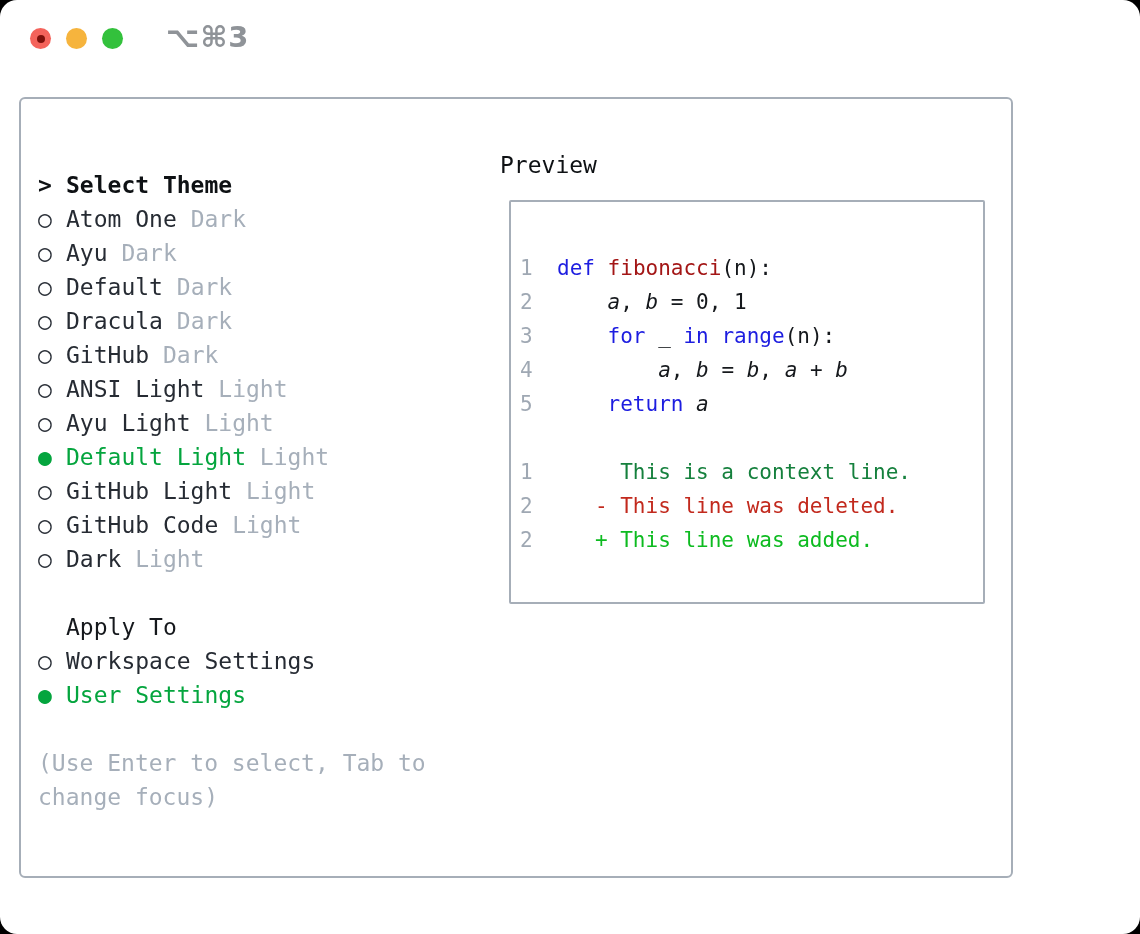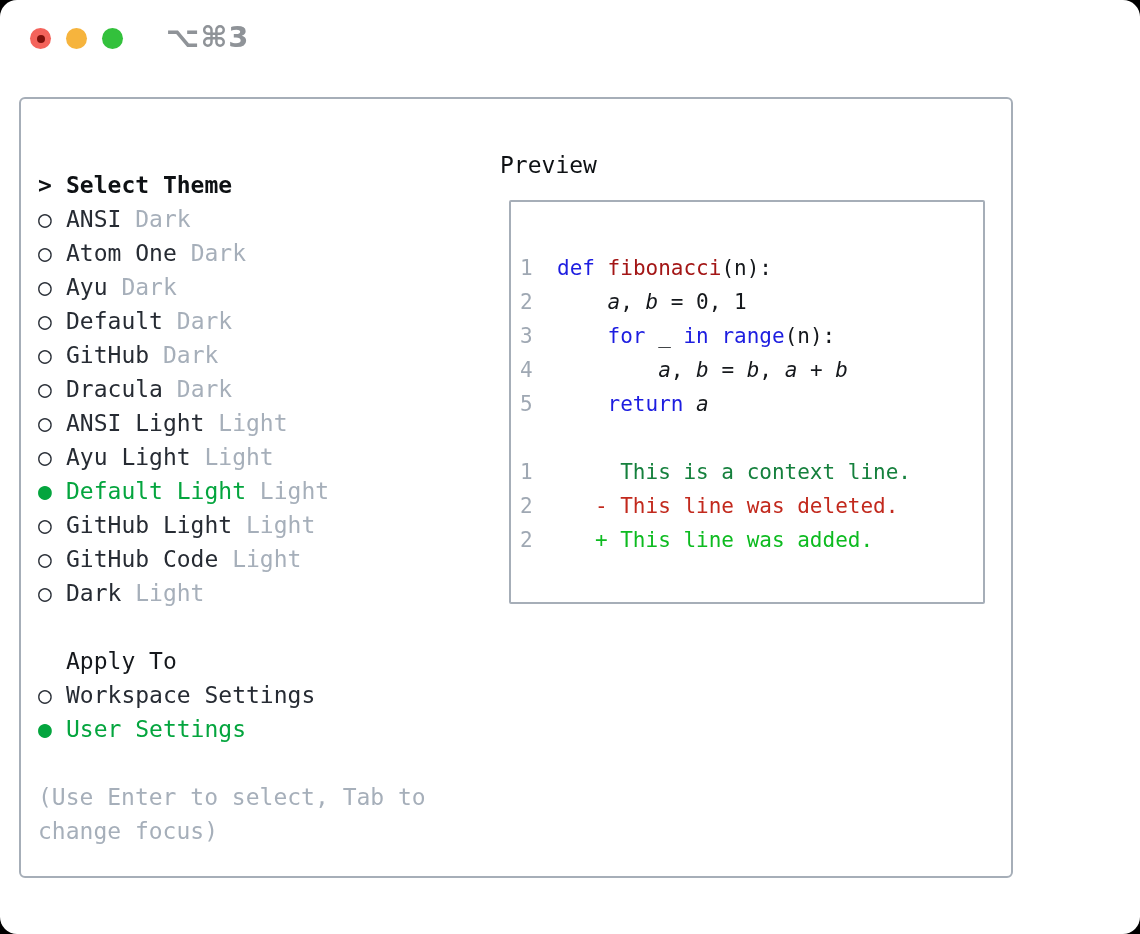--- a/index.html
+++ b/index.html
@@ -57,26 +57,25 @@
     <span class="light light-yellow"></span>
     <span class="light light-green"></span>
     <span class="wtitle">⌥⌘3</span>
   </div>
 
   <div class="panel">
 
     <div class="leftcol">
       <div class="row hdr"><span class="marker">&gt;</span><span>Select Theme</span></div>
 
-      <div class="row"><span class="marker">○</span><span class="name">ANSI</span><span class="tag">Dark</span></div>
       <div class="row"><span class="marker">○</span><span class="name">Atom One</span><span class="tag">Dark</span></div>
       <div class="row"><span class="marker">○</span><span class="name">Ayu</span><span class="tag">Dark</span></div>
       <div class="row"><span class="marker">○</span><span class="name">Default</span><span class="tag">Dark</span></div>
+      <div class="row"><span class="marker">○</span><span class="name">Dracula</span><span class="tag">Dark</span></div>
       <div class="row"><span class="marker">○</span><span class="name">GitHub</span><span class="tag">Dark</span></div>
-      <div class="row"><span class="marker">○</span><span class="name">Dracula</span><span class="tag">Dark</span></div>
       <div class="row"><span class="marker">○</span><span class="name">ANSI Light</span><span class="tag">Light</span></div>
       <div class="row"><span class="marker">○</span><span class="name">Ayu Light</span><span class="tag">Light</span></div>
       <div class="row sel"><span class="marker">●</span><span class="name">Default Light</span><span class="tag">Light</span></div>
       <div class="row"><span class="marker">○</span><span class="name">GitHub Light</span><span class="tag">Light</span></div>
       <div class="row"><span class="marker">○</span><span class="name">GitHub Code</span><span class="tag">Light</span></div>
       <div class="row"><span class="marker">○</span><span class="name">Dark</span><span class="tag">Light</span></div>
 
       <div class="spacer"></div>
 
       <div class="row subhdr">Apply To</div>

